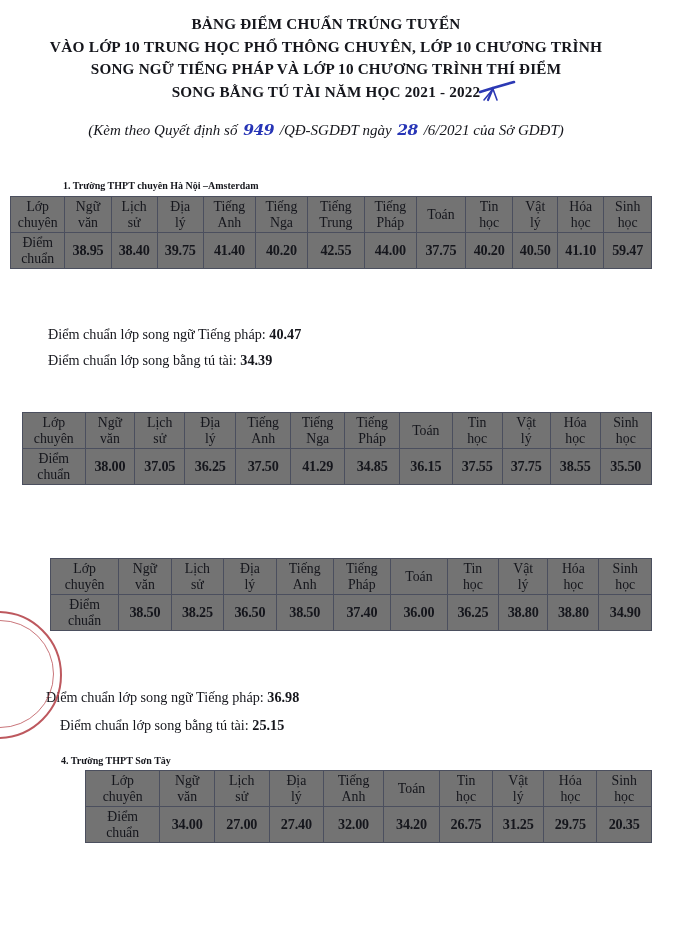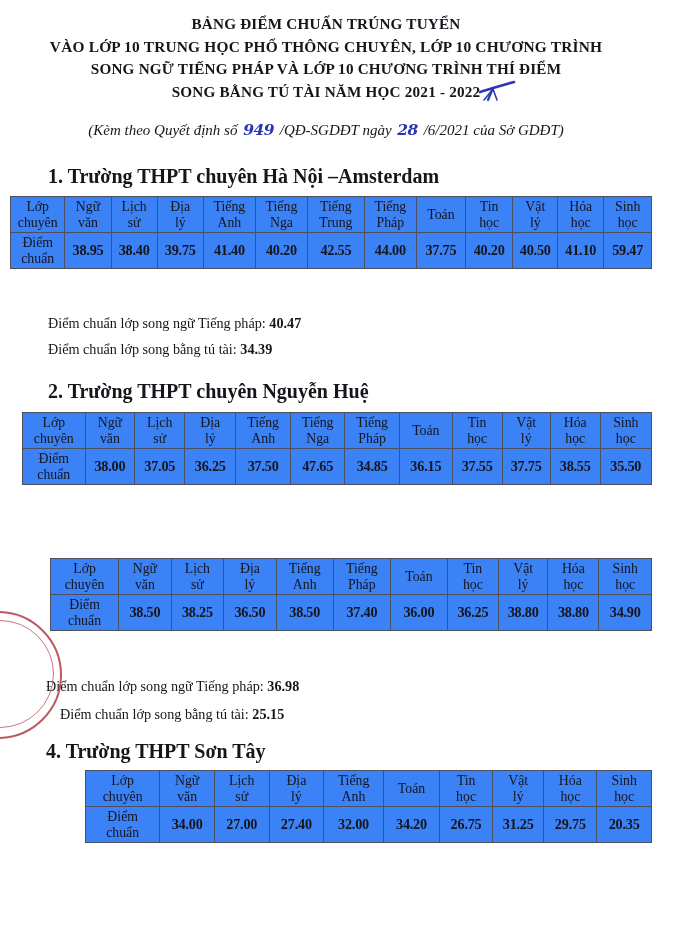--- a/index.html
+++ b/index.html
@@ -64,37 +64,38 @@
     font-weight: bold;
     font-family: "DejaVu Serif", serif;
     font-size: 15.5px;
     letter-spacing: -0.5px;
     padding: 0 2px;
   }
 
   
   .section-head {
     font-weight: bold;
-    font-size: 20px;
-    margin: 0;
+    font-size: 10px;
+    margin: 15px;
     white-space: nowrap;
   }
 
   
   .note-line {
     font-size: 14.2px;
     white-space: nowrap;
+    margin-top: 11px;
   }
   .note-line b { font-weight: bold; }
 
   
   table.score {
     border-collapse: collapse;
     table-layout: fixed;
-    background: #3b82f6;
+    background: #737373;
   }
   table.score td {
     border: 1px solid #4b4f5e;
     text-align: center;
     vertical-align: middle;
     padding: 2px 1px;
     font-size: 13.6px;
     line-height: 15.5px;
   }
   table.score td.head {
@@ -264,23 +265,20 @@
       <b>40.47</b>
     </div>
   </div>
   <div style="position:absolute; left:48px; top:341px;">
     <div class="note-line">
       <span>Điểm chuẩn lớp song bằng tú tài:</span>
       <b>34.39</b>
     </div>
   </div>
 
-  <div style="position:absolute; left:48px; top:380px;">
-    <div class="section-head">2. Trường THPT chuyên Nguyễn Huệ</div>
-  </div>
 
   <div style="position:absolute; left:22px; top:412px;">
     <table class="score">
       <tbody>
           <tr>
         <td class="head rowlabel" style="width:66px;">
           <span class="hcell">Lớp</span>
           <span class="hcell">chuyên</span>
         </td>
         <td class="head" style="width:52px;">
@@ -329,21 +327,21 @@
       </tr>
       <tr>
         <td class="rowlabel">
           <span class="hcell">Điểm</span>
           <span class="hcell">chuẩn</span>
         </td>
         <td class="val">38.00</td>
         <td class="val">37.05</td>
         <td class="val">36.25</td>
         <td class="val">37.50</td>
-        <td class="val">47.65</td>
+        <td class="val">41.29</td>
         <td class="val">34.85</td>
         <td class="val">36.15</td>
         <td class="val">37.55</td>
         <td class="val">37.75</td>
         <td class="val">38.55</td>
         <td class="val">35.50</td>
       </tr>
     </tbody>
       </table>
   </div>

